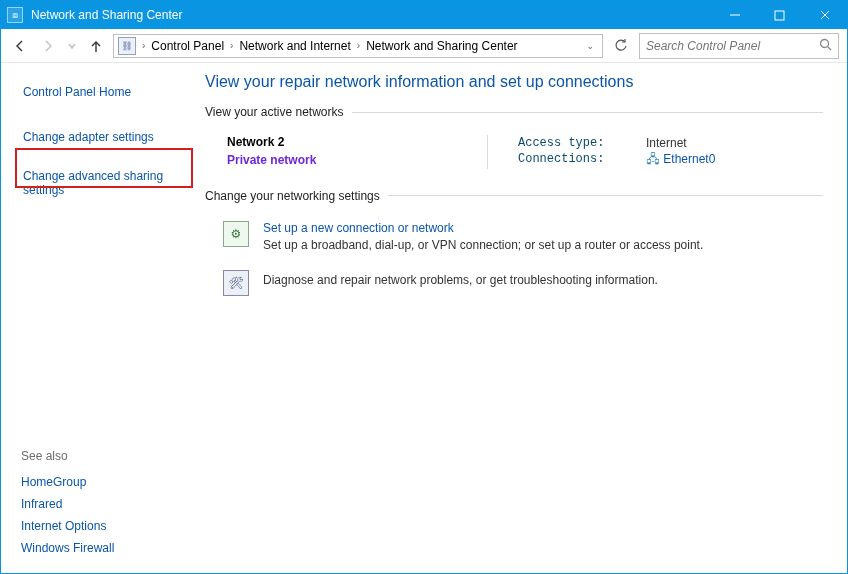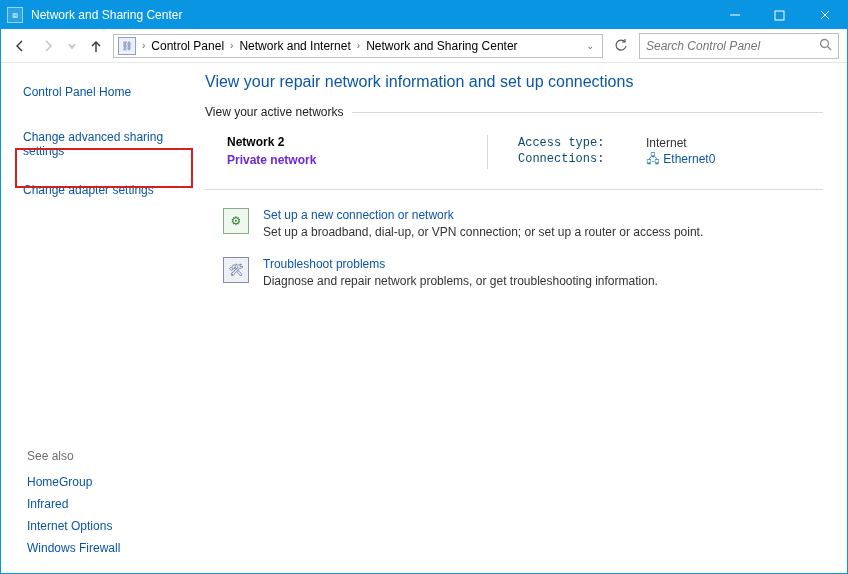--- a/index.html
+++ b/index.html
@@ -122,21 +122,21 @@
     left: 14px;
     top: 85px;
     width: 178px;
     height: 40px;
     border: 2px solid #d22020;
     pointer-events: none;
   }
   .side-bottom {
     position: absolute;
     bottom: 14px;
-    left: 26px;
+    left: 20px;
   }
   .side-heading {
     color: #6d6d6d;
     padding: 6px 0 8px 0;
   }
   
   .main {
     flex: 1;
     padding: 10px 24px 10px 4px;
   }
@@ -266,22 +266,22 @@
           <line x1="8.5" y1="8.5" x2="12" y2="12"></line>
       </svg>
     </span>
   </div>
 </div>
 
 <div class="body">
 
   <div class="sidebar">
     <div class="side-title">Control Panel Home</div>
+    <div class="side-link">Change adapter settings</div>
     <div class="side-link highlighted">Change advanced sharing settings</div>
-    <div class="side-link">Change adapter settings</div>
     <div class="highlight-box"></div>
 
     <div class="side-bottom">
       <div class="side-heading">See also</div>
       <div class="side-link">HomeGroup</div>
       <div class="side-link">Infrared</div>
       <div class="side-link">Internet Options</div>
       <div class="side-link">Windows Firewall</div>
     </div>
   </div>
@@ -308,33 +308,33 @@
           <span class="k">Connections:</span>
           <span class="v">
             <span class="lic">🖧</span>
             <a>Ethernet0</a>
           </span>
         </div>
       </div>
     </div>
 
     <div class="sect-h">
+      <span>Change your networking settings</span>
       <span class="line"></span>
     </div>
 
     <div class="opt">
       <div class="oicon">⚙</div>
       <div class="otxt">
         <div class="otitle">Set up a new connection or network</div>
         <div class="odesc">Set up a broadband, dial-up, or VPN connection; or set up a router or access point.</div>
       </div>
     </div>
 
     <div class="opt">
       <div class="oicon trouble">🛠</div>
       <div class="otxt">
-        <div class="otitle">Troubleshoot problems</div>
         <div class="odesc">Diagnose and repair network problems, or get troubleshooting information.</div>
       </div>
     </div>
 
   </div>
 </div>
 
 </body></html>

